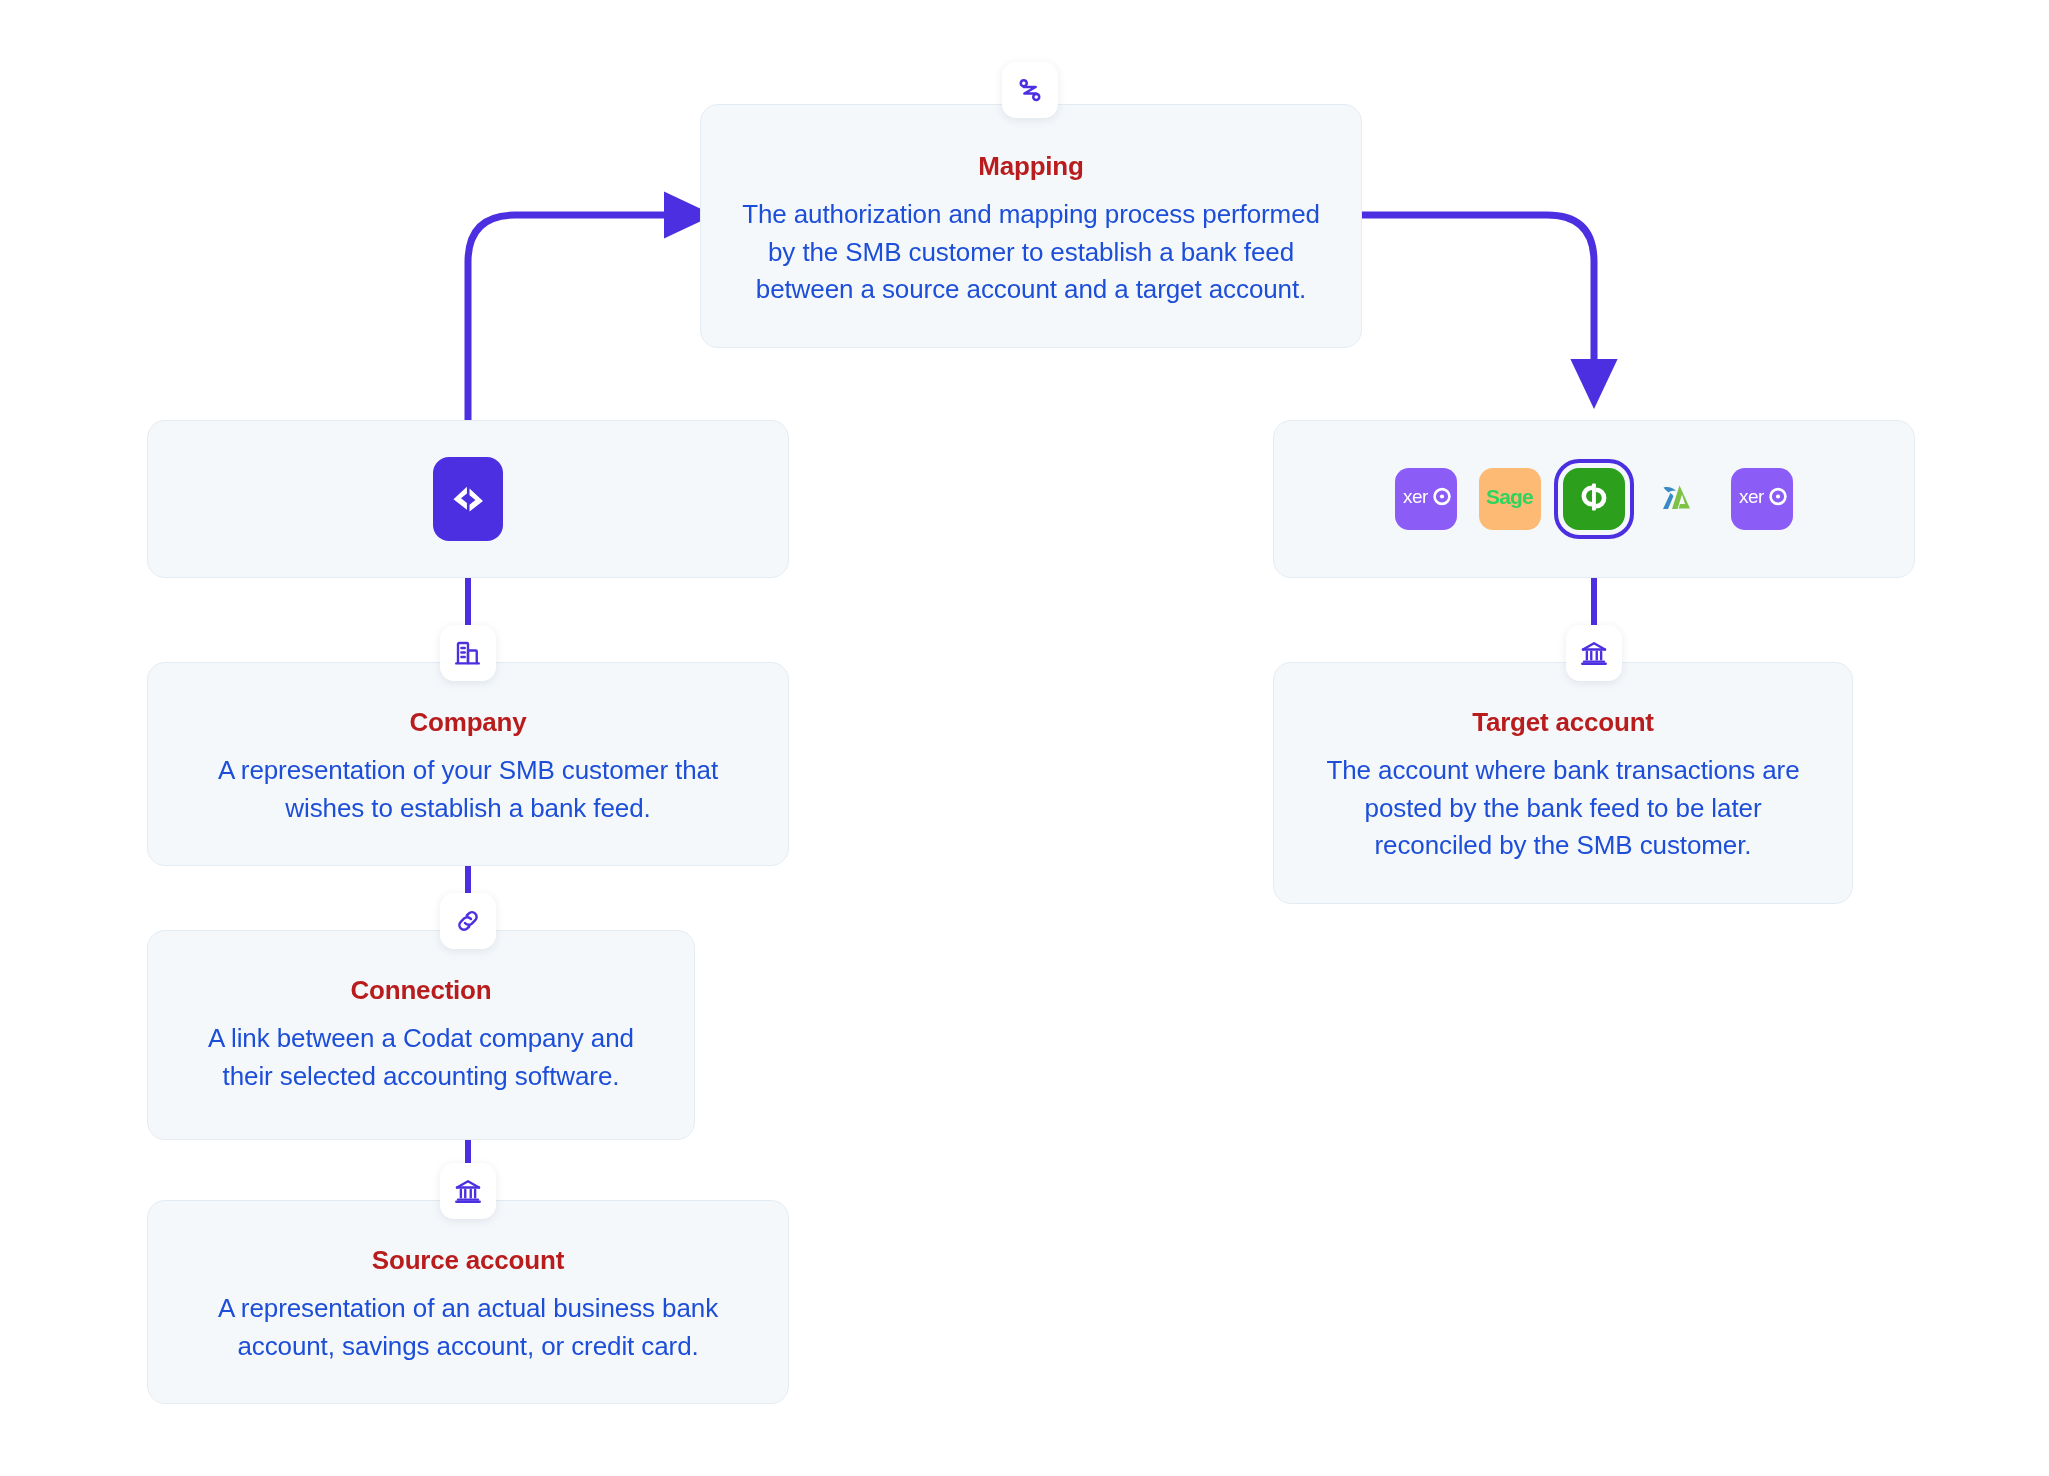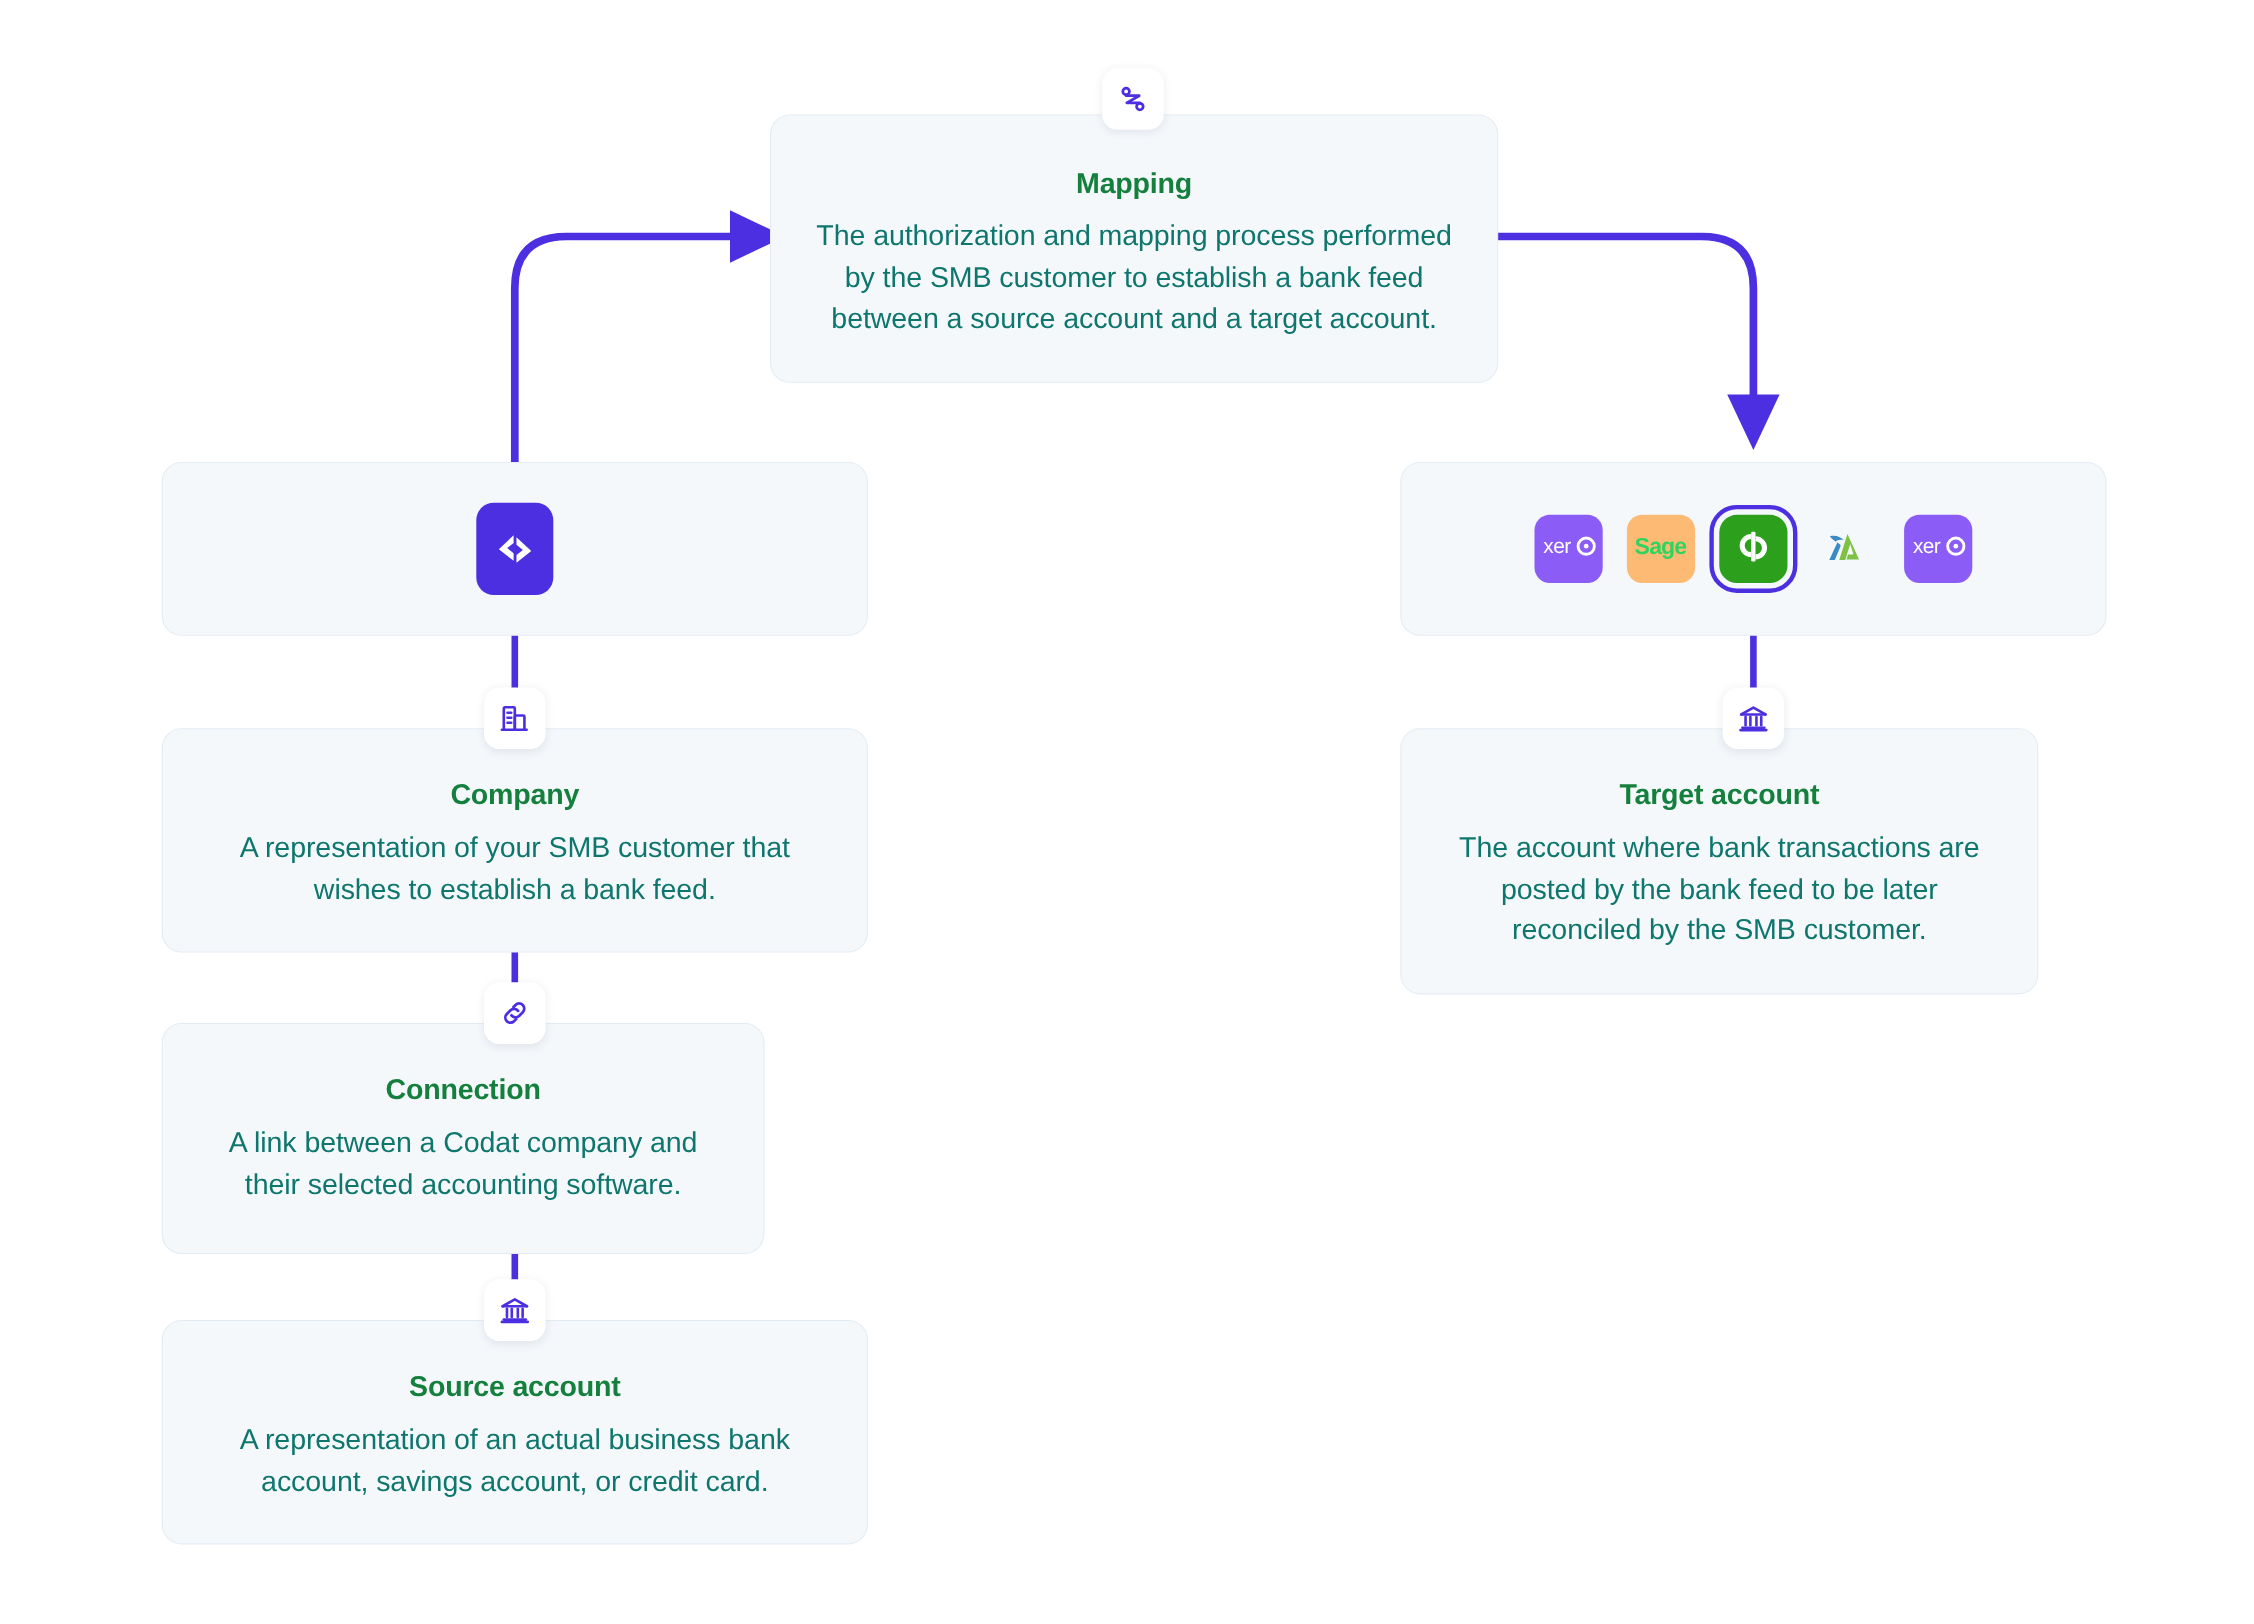--- a/index.html
+++ b/index.html
@@ -34,28 +34,28 @@
     position: absolute;
     box-sizing: border-box;
     background: #f4f8fb;
     border: 1px solid #e4ecf3;
     border-radius: 18px;
     text-align: center;
   }
   .card-title {
     font-size: 26px;
     font-weight: bold;
-    color: #15803d;
+    color: #b91c1c;
     letter-spacing: -0.2px;
     margin: 0 0 14px 0;
     line-height: 1.2;
   }
   .card-body {
     font-size: 26px;
-    color: #0f766e;
+    color: #1d4ed8;
     line-height: 1.44;
     margin: 0;
     letter-spacing: -0.1px;
   }
 
   
   .badge {
     position: absolute;
     width: 56px;
     height: 56px;

